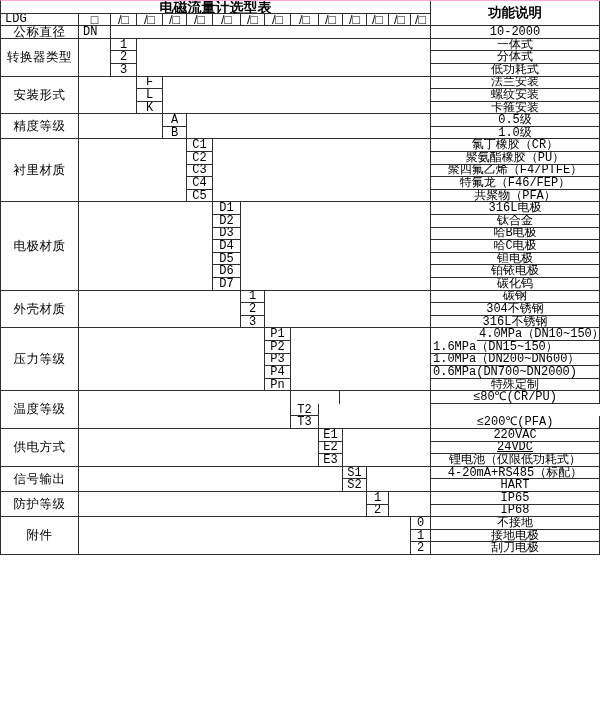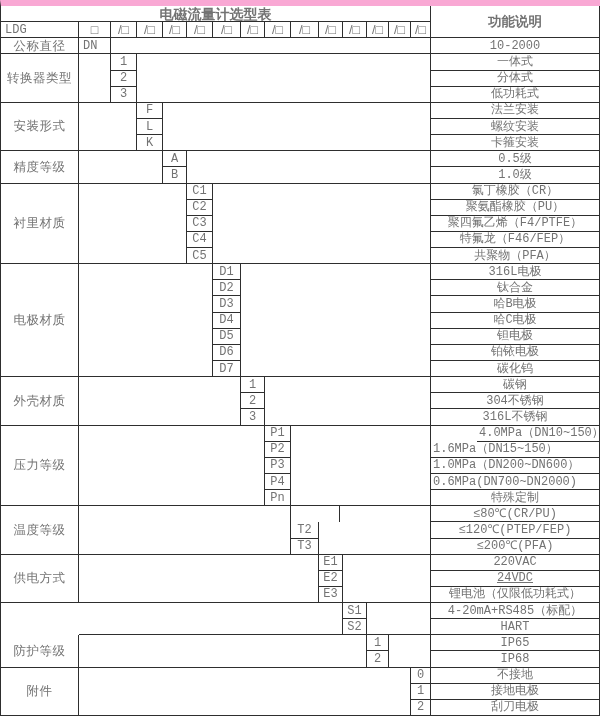--- a/index.html
+++ b/index.html
@@ -1,25 +1,25 @@
 <!DOCTYPE html>
 <html><head>
 <meta charset="utf-8">
 <style>
   html,body{margin:0;padding:0;background:#ffffff;}
   body{font-family:"Liberation Sans","DejaVu Sans",sans-serif;}
   .grid{
-    width:600px;height:716px;
+    width:600px;height:555px;
     display:grid;
     grid-template-rows:repeat(44,1fr);
     box-sizing:border-box;
-    border-top:6px solid #f9a8d4;
+    border-top:1px solid #f9a8d4;
     border-left:1px solid #2e2e2e;
     background:#ffffff;
-    color:#737373;
+    color:#000000;
   }
   .cell{
     border-right:1px solid #2e2e2e;
     border-bottom:1px solid #2e2e2e;
     display:flex;align-items:center;justify-content:center;
     font-size:12px;line-height:1;
     overflow:hidden;white-space:nowrap;
     box-sizing:border-box;
   }
   .cell.left{justify-content:flex-start;padding-left:4px;}
@@ -132,33 +132,33 @@
     <div class="cell code" style="grid-area: 30 / 9;">P4</div>
     <div class="cell desc left" style="grid-area: 30 / 16;">0.6MPa(DN700~DN2000)</div>
     <div class="cell code" style="grid-area: 31 / 9;">Pn</div>
     <div class="cell desc" style="grid-area: 31 / 16;">特殊定制</div>
     <div class="cell" style="grid-area: 27 / 10 / span 5 / span 6;"></div>
     <div class="cell label" style="grid-area: 32 / 1 / span 3;">温度等级</div>
     <div class="cell" style="grid-area: 32 / 2 / span 3 / span 8;"></div>
     <div class="cell code" style="grid-area: 32 / 10; margin-left: 48px;">T1</div>
     <div class="cell desc" style="grid-area: 32 / 16;">≤80℃(CR/PU)</div>
     <div class="cell code" style="grid-area: 33 / 10;">T2</div>
-    <div class="cell desc" style="grid-area: 33 / 16;">≤120℃(PTEP/FEP)</div>
     <div class="cell code" style="grid-area: 34 / 10;">T3</div>
     <div class="cell desc" style="grid-area: 34 / 16;">≤200℃(PFA)</div>
     <div class="cell" style="grid-area: 32 / 11 / span 3 / span 5;"></div>
     <div class="cell label" style="grid-area: 35 / 1 / span 3;">供电方式</div>
     <div class="cell" style="grid-area: 35 / 2 / span 3 / span 9;"></div>
     <div class="cell code" style="grid-area: 35 / 11;">E1</div>
     <div class="cell desc" style="grid-area: 35 / 16;">220VAC</div>
     <div class="cell code" style="grid-area: 36 / 11;">E2</div>
     <div class="cell desc" style="grid-area: 36 / 16; text-decoration: underline;">24VDC</div>
     <div class="cell code" style="grid-area: 37 / 11;">E3</div>
     <div class="cell desc" style="grid-area: 37 / 16;">锂电池（仅限低功耗式）</div>
     <div class="cell" style="grid-area: 35 / 12 / span 3 / span 4;"></div>
+    <div class="cell label" style="grid-area: 38 / 1 / span 2;">信号输出</div>
     <div class="cell" style="grid-area: 38 / 2 / span 2 / span 10;"></div>
     <div class="cell code" style="grid-area: 38 / 12;">S1</div>
     <div class="cell desc" style="grid-area: 38 / 16;">4-20mA+RS485（标配）</div>
     <div class="cell code" style="grid-area: 39 / 12;">S2</div>
     <div class="cell desc" style="grid-area: 39 / 16;">HART</div>
     <div class="cell" style="grid-area: 38 / 13 / span 2 / span 3;"></div>
     <div class="cell label" style="grid-area: 40 / 1 / span 2;">防护等级</div>
     <div class="cell" style="grid-area: 40 / 2 / span 2 / span 11;"></div>
     <div class="cell code" style="grid-area: 40 / 13;">1</div>
     <div class="cell desc" style="grid-area: 40 / 16;">IP65</div>

